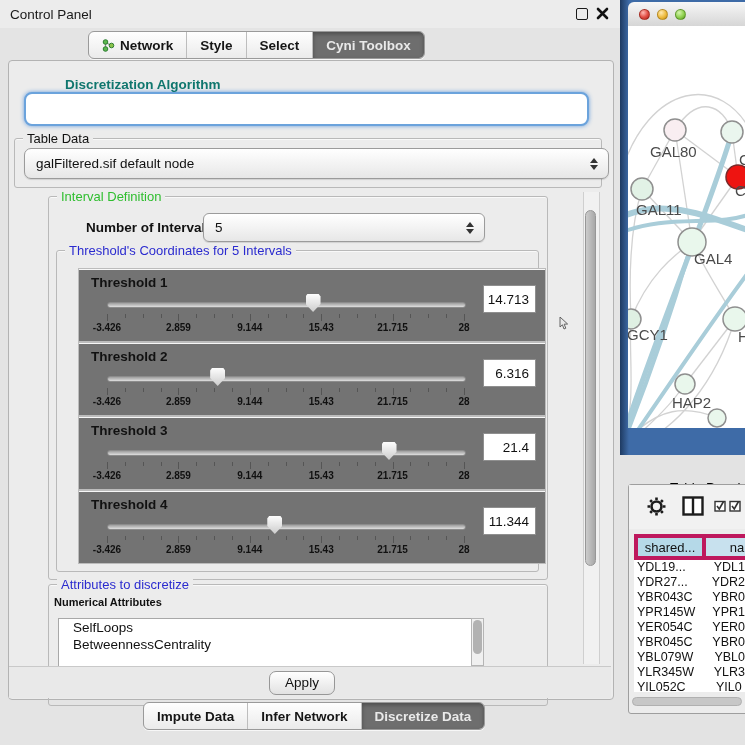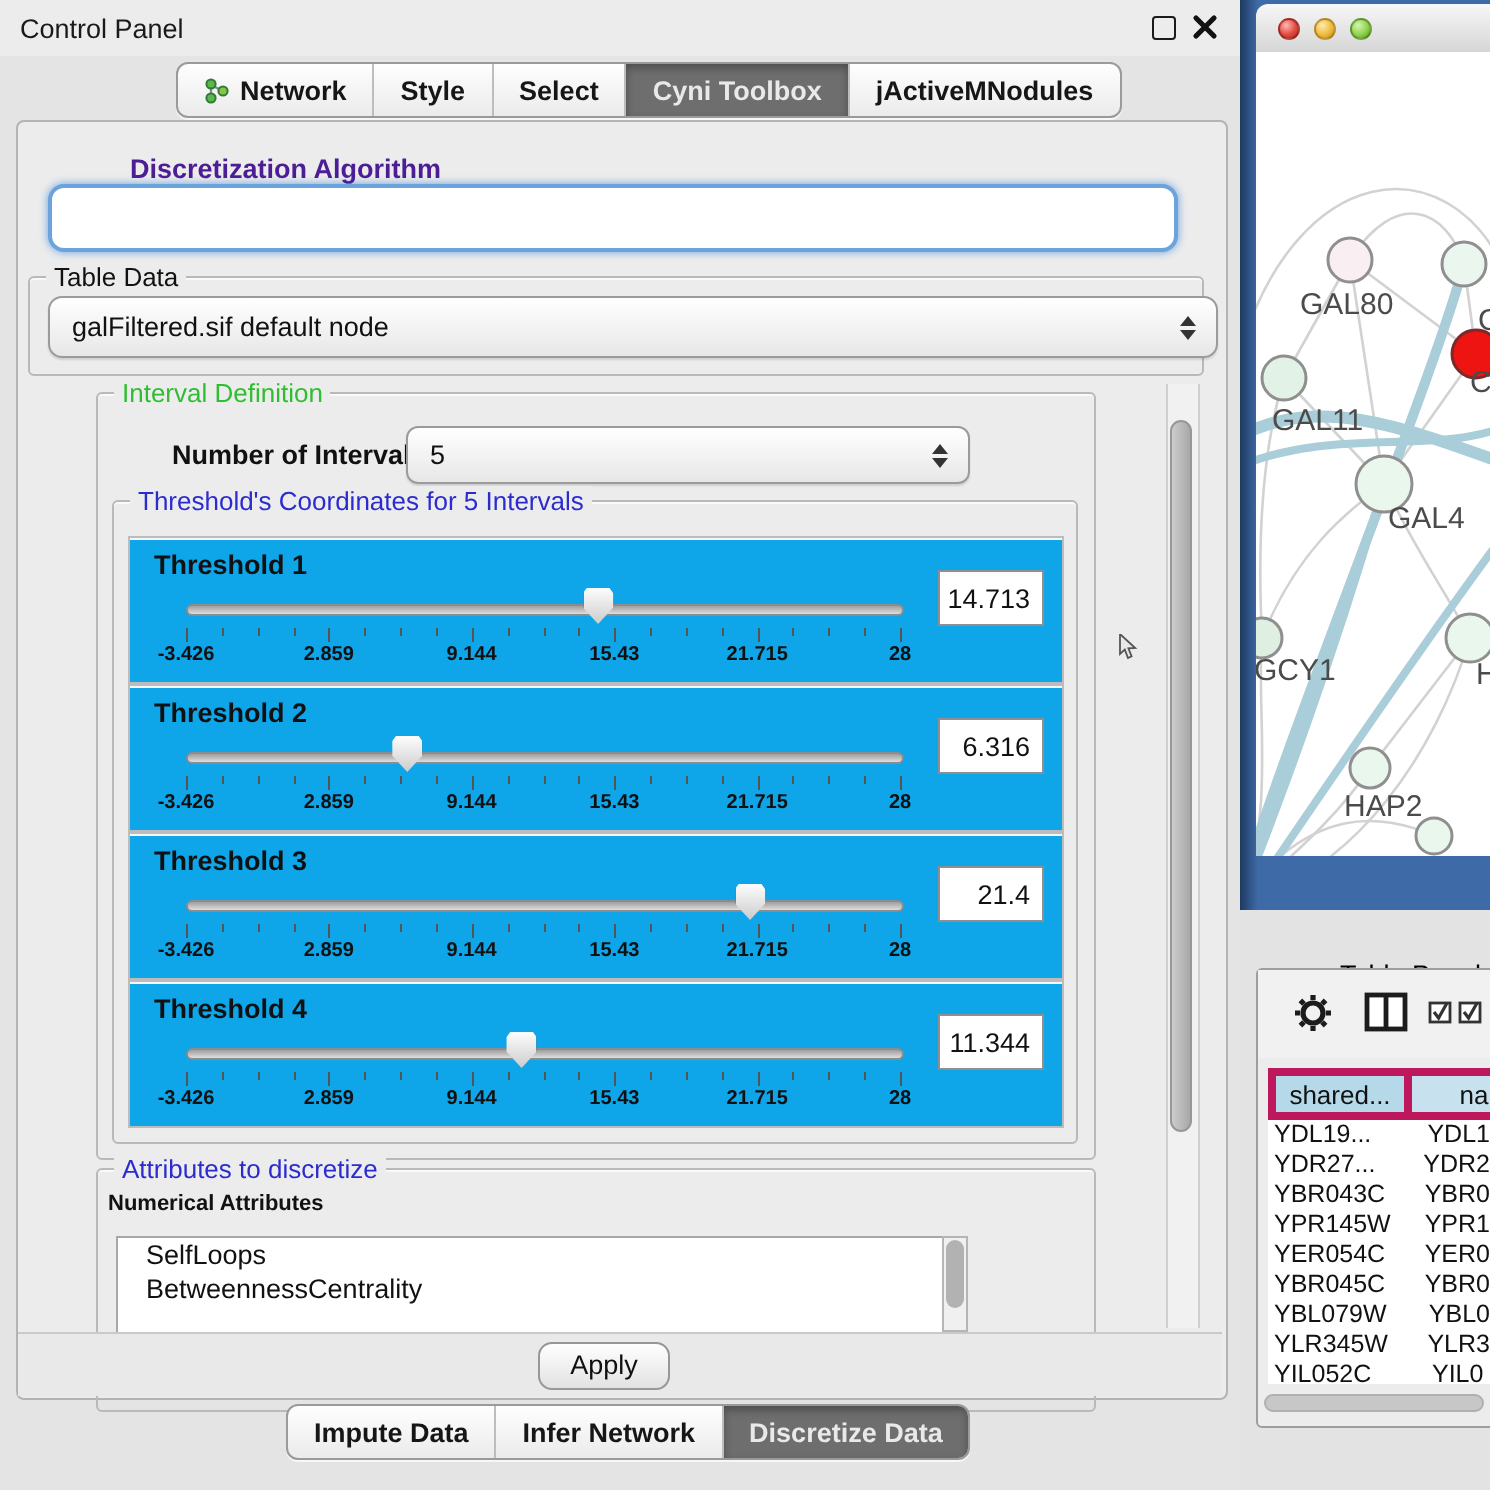--- a/index.html
+++ b/index.html
@@ -28,40 +28,40 @@
   .grouplabel{position:absolute;top:-8px;left:8px;background:#ececec;padding:0 4px;font-size:13px;white-space:nowrap;}
   .green{color:#2fbe2f;} .blue{color:#2b2bcf;}
 
   .combo{background:linear-gradient(#ffffff,#e7e7e7);border:1px solid #9b9b9b;border-radius:7px;
          font-size:13.5px;display:flex;align-items:center;padding:0 11px;box-shadow:0 1px 1px rgba(0,0,0,.12);}
   .spinner{position:absolute;right:10px;top:50%;transform:translateY(-50%);display:flex;flex-direction:column;gap:2px;}
   .spin-up{width:0;height:0;border-left:4px solid transparent;border-right:4px solid transparent;border-bottom:5px solid #333;}
   .spin-down{width:0;height:0;border-left:4px solid transparent;border-right:4px solid transparent;border-top:5px solid #333;}
 
   
-  #algo-label{left:65px;top:77px;font-weight:bold;font-size:13.5px;color:#4c1d95;z-index:30;}
+  #algo-label{left:65px;top:77px;font-weight:bold;font-size:13.5px;color:#0f766e;z-index:30;}
   #algo-combo-behind{left:24px;top:92px;width:561px;height:30px;background:#fff;border:2px solid #6ba3dc;
                      border-radius:8px;box-shadow:0 0 4px rgba(90,150,220,.9);z-index:5;}
   #algo-popup{left:13px;top:84px;width:557px;height:48px;background:#fff;border:1px solid #9e9e9e;
               box-shadow:0 2px 6px rgba(0,0,0,.3);z-index:20;}
   #dd-placeholder{width:100%;text-align:center;color:#b4b4b4;font-size:13.5px;padding-top:2px;}
   .dd-opt{font-size:13.5px;padding:0 4px;line-height:15px;color:#0a0a0a;}
   .dd-opt.bold{font-weight:bold;}
 
   
   #g-tabledata{left:14px;top:138px;width:586px;height:48px;}
   #combo-table{left:24px;top:148px;width:561px;height:29px;}
 
   
   #g-interval{left:48px;top:196px;width:498px;height:382px;}
   #lbl-numint{left:86px;top:220px;font-weight:bold;font-size:13.5px;}
   #combo-int{left:203px;top:213px;width:258px;height:27px;border-radius:6px;}
   #g-thresh{left:56px;top:250px;width:481px;height:320px;}
 
-  .th-box{position:absolute;left:64px;width:466px;height:72px;border:1px solid #bcbcbc;background:#0ea5e9;box-shadow:inset 0 1px 0 #f7f7f7;}
+  .th-box{position:absolute;left:78px;width:466px;height:72px;border:1px solid #bcbcbc;background:#737373;box-shadow:inset 0 1px 0 #f7f7f7;}
   .th-label{position:absolute;left:12px;top:6px;font-weight:bold;font-size:13.5px;}
   .th-track{position:absolute;left:28px;top:33px;width:357px;height:4px;border-radius:3px;
             background:linear-gradient(#9e9e9e,#dedede);border:1px solid #8c8c8c;}
   .th-thumb{position:absolute;top:25px;width:15px;height:18px;background:linear-gradient(#fdfdfd,#cccccc);
             clip-path:polygon(12% 0,88% 0,100% 14%,100% 55%,50% 100%,0 55%,0 14%);filter:drop-shadow(0 0 1px #777);}
   .tick{position:absolute;top:45px;width:1px;background:#555;}
   .tick.major{height:7px;} .tick.minor{height:4px;}
   .tick-label{position:absolute;top:53px;font-size:10px;font-weight:bold;transform:translateX(-50%);color:#111;white-space:nowrap;}
   .th-value{position:absolute;left:404px;top:16px;width:53px;height:28px;background:#fff;border:1px solid #8f8f8f;
             font-size:13.5px;line-height:28px;text-align:right;padding-right:6px;box-sizing:border-box;}
@@ -134,23 +134,20 @@
         <span>Network</span>
       </div>
       <div class="seg">
         <span>Style</span>
       </div>
       <div class="seg">
         <span>Select</span>
       </div>
       <div class="seg active">
         <span>Cyni Toolbox</span>
-      </div>
-      <div class="seg">
-        <span>jActiveMNodules</span>
       </div>
     </div>
 
   <div class="abs" id="cp-content"></div>
 
   <div class="abs groupbox" id="g-tabledata">
     <span class="grouplabel">Table Data</span>
   </div>
   <div class="abs combo" id="combo-table">
     <span>galFiltered.sif default node</span>

